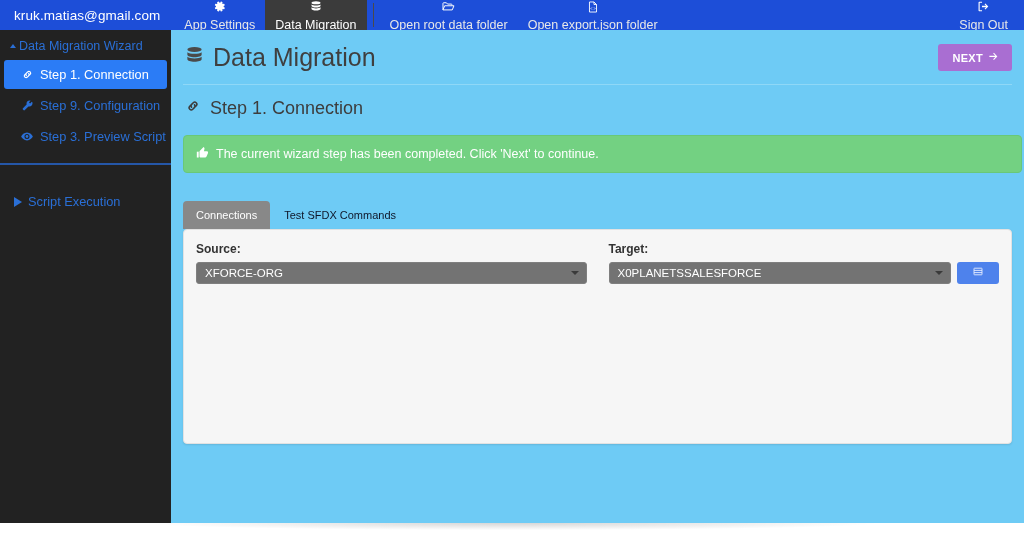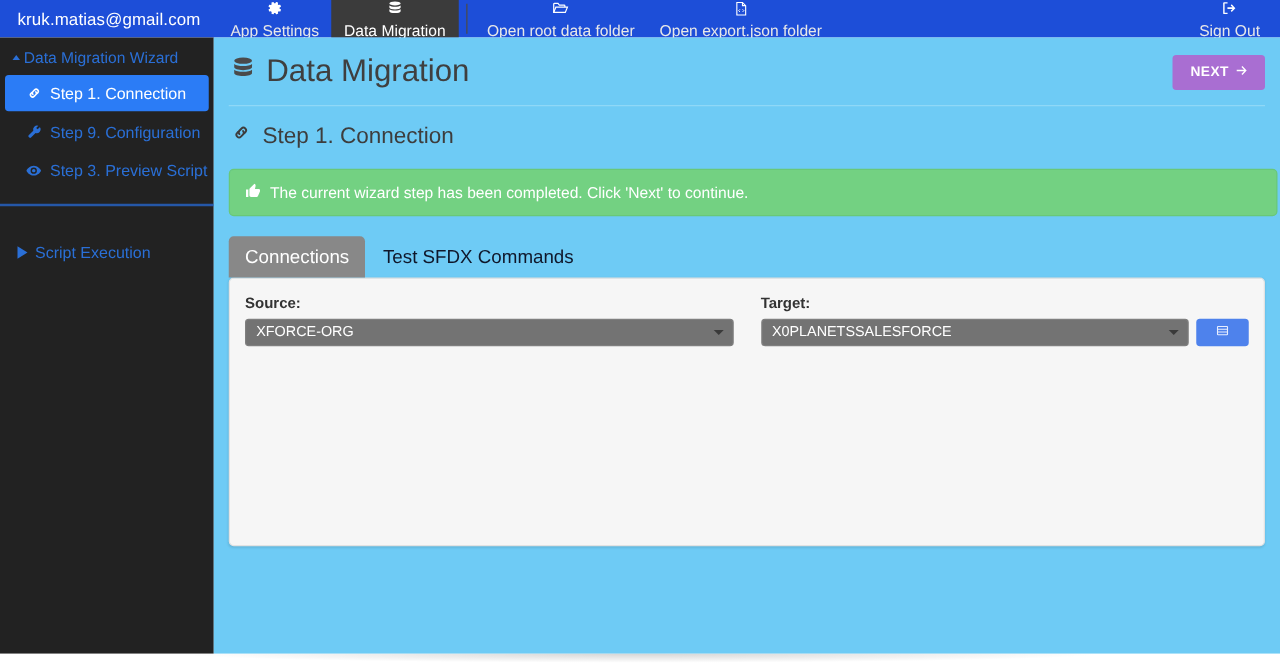--- a/index.html
+++ b/index.html
@@ -202,25 +202,26 @@
     gap: 7px;
   }
 
   .tabs {
     display: flex;
     align-items: flex-end;
     margin: 16px 0 0 12px;
     gap: 1px;
   }
   .tab {
-    font-size: 15px;
+    font-size: 11px;
     padding: 8px 13px;
     border-radius: 4px 4px 0 0;
     cursor: pointer;
     white-space: nowrap;
+    margin-top: 12px;
   }
   .tab.active {
     background: #888888;
     color: #ffffff;
   }
   .tab.inactive {
     background: transparent;
     color: #0f172a;
   }
 

